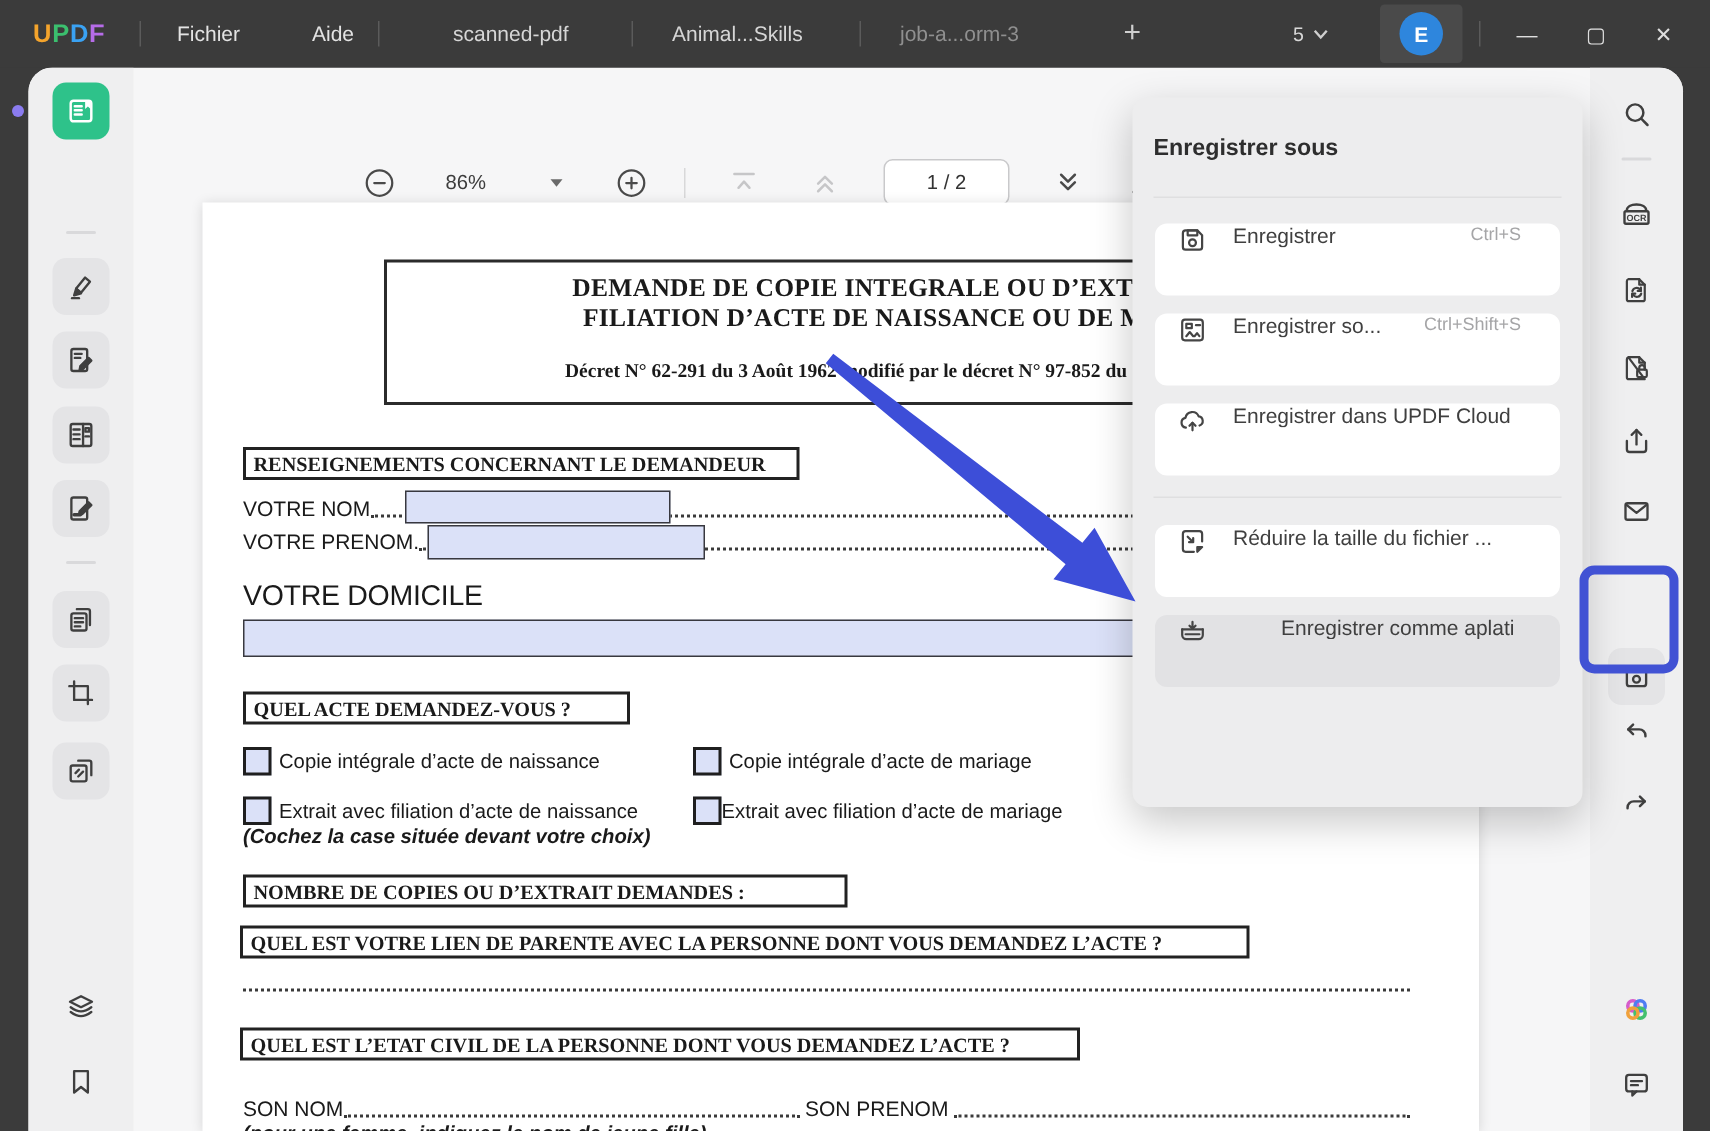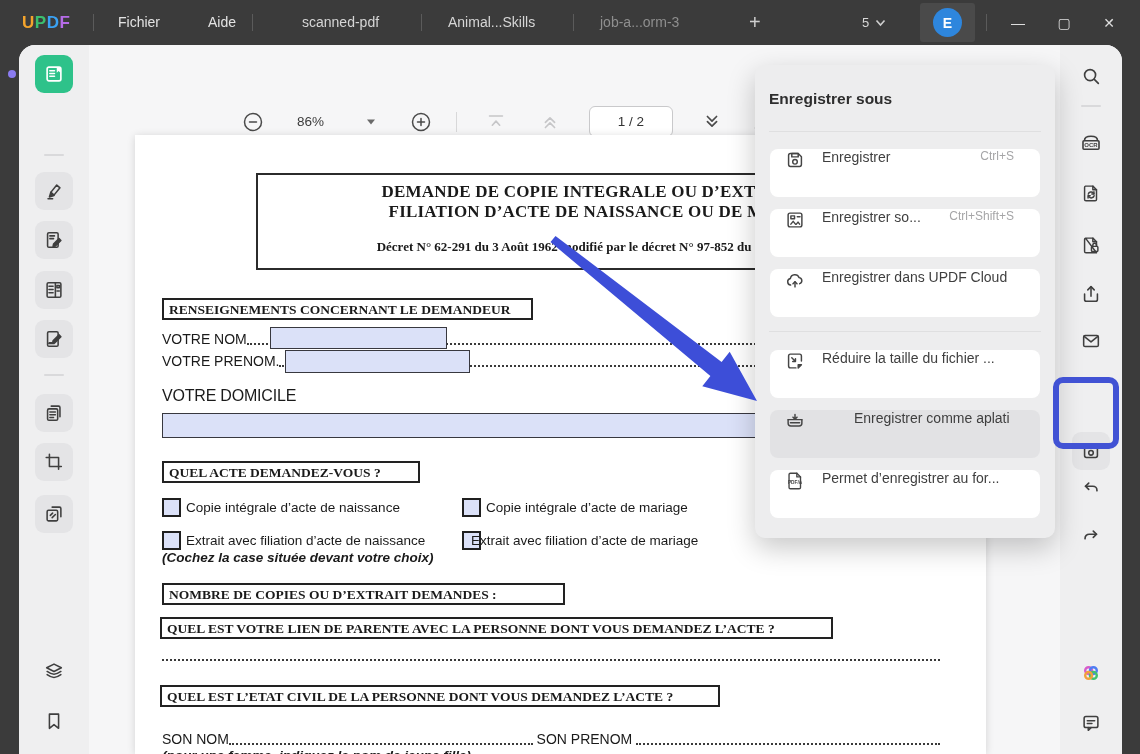--- a/index.html
+++ b/index.html
@@ -41,21 +41,21 @@
   .page-box { border:1px solid #c9c9cb; background:#fff; border-radius:6px; width:84px; height:31px; font-size:13.5px; color:#333; }
   .tool-div { position:absolute; width:1px; height:20px; background:#d8d8d9; z-index:15; }
 
   
   .page { position:absolute; left:135px; top:135px; width:851px; height:619px; background:#fff; box-shadow:0 1px 8px rgba(0,0,0,.14); overflow:hidden; z-index:14; color:#1a1a1a; }
   .serif { font-family:"Liberation Serif", serif; font-weight:bold; }
   .doc-titlebox { position:absolute; left:121px; top:38px; width:684px; height:97px; border:2px solid #2b2b2b; text-align:center; }
   .doc-title { font-size:17px; letter-spacing:.2px; }
   .doc-decree { font-size:13px; }
   .sec-box { position:absolute; border:2px solid #222; height:22px; line-height:18px; padding:1px 5px 0 5px; font-size:13.5px; white-space:nowrap; overflow:hidden; background:#fff; }
-  .lbl { position:absolute; font-size:16px; letter-spacing:-.2px; white-space:nowrap; }
+  .lbl { position:absolute; font-size:19px; letter-spacing:-.2px; white-space:nowrap; }
   .leader-row { position:absolute; display:flex; align-items:flex-end; }
   .leader { flex:1; border-bottom:2px dotted #3a3a3a; height:1px; margin-bottom:2px; }
   .field { position:absolute; background:#dbe1f8; border:1.5px solid #38383f; }
   .cb { position:absolute; width:19px; height:19px; background:#dbe1f8; border:2px solid #1f1f1f; }
   .cb-lbl { position:absolute; font-size:13.5px; white-space:nowrap; }
   .italic-note { position:absolute; font-size:13.5px; font-style:italic; font-weight:600; white-space:nowrap; }
   .dotline { position:absolute; border-bottom:2px dotted #3a3a3a; }
 
   
   .panel { position:absolute; left:755px; top:45px; width:300px; height:473px; background:#ededee; border-radius:10px; box-shadow:0 10px 28px rgba(0,0,0,.22); z-index:40;margin-top:20px; }
@@ -333,21 +333,21 @@
 
     <div class="sec-box serif" style="left:27px;top:326px;width:258px">QUEL ACTE DEMANDEZ-VOUS ?</div>
 
     <div class="cb" style="left:27px;top:363px"></div>
     <div class="cb-lbl" style="left:51px;top:365px">Copie intégrale d’acte de naissance</div>
     <div class="cb" style="left:327px;top:363px"></div>
     <div class="cb-lbl" style="left:351px;top:365px">Copie intégrale d’acte de mariage</div>
     <div class="cb" style="left:27px;top:396px"></div>
     <div class="cb-lbl" style="left:51px;top:398px">Extrait avec filiation d’acte de naissance</div>
     <div class="cb" style="left:327px;top:396px"></div>
-    <div class="cb-lbl" style="left:336px;top:398px">Extrait avec filiation d’acte de mariage</div>
+    <div class="cb-lbl" style="left:346px;top:398px">Extrait avec filiation d’acte de mariage</div>
     <div class="italic-note" style="left:27px;top:415px">(Cochez la case située devant votre choix)</div>
 
     <div class="sec-box serif" style="left:27px;top:448px;width:403px">NOMBRE DE COPIES OU D’EXTRAIT DEMANDES :</div>
     <div class="sec-box serif" style="left:25px;top:482px;width:673px">QUEL EST VOTRE LIEN DE PARENTE AVEC LA PERSONNE DONT VOUS DEMANDEZ L’ACTE ?</div>
     <div class="dotline" style="left:27px;top:524px;width:778px"></div>
     <div class="sec-box serif" style="left:25px;top:550px;width:560px">QUEL EST L’ETAT CIVIL DE LA PERSONNE DONT VOUS DEMANDEZ L’ACTE ?</div>
 
     <div class="leader-row" style="left:27px;top:596px;width:778px;height:16px">
       <span style="font-size:14px">SON NOM</span>
         <span class="leader" style="max-width:350px"></span>
@@ -402,28 +402,20 @@
     </div>
     <div class="pcard hl" style="top:345px">
       <svg width="22" height="22" viewBox="0 0 24 24" fill="none" stroke="#454545" stroke-width="1.6" stroke-linecap="round" stroke-linejoin="round">
           <path d="M12 5v5M9.8 7.8 12 10l2.2-2.2"></path>
           <path d="M4.5 10.5h15"></path>
           <path d="M4.5 10.5v4a3 3 0 0 0 3 3h9a3 3 0 0 0 3-3v-4"></path>
           <path d="M7 14h10"></path>
         </svg>
       <span class="plabel">Enregistrer comme aplati ...</span>
     </div>
-    <div class="pcard" style="top:405px">
-      <svg width="22" height="22" viewBox="0 0 24 24" fill="none" stroke="#454545" stroke-width="1.5" stroke-linecap="round" stroke-linejoin="round">
-          <path d="M7 3.5h7l4 4V19a1.5 1.5 0 0 1-1.5 1.5H7A1.5 1.5 0 0 1 5.5 19V5A1.5 1.5 0 0 1 7 3.5z"></path>
-          <path d="M14 3.5v4h4"></path>
-          <text x="12" y="15.5" text-anchor="middle" font-size="5.2" font-weight="bold" fill="#454545" stroke="none" font-family="Liberation Sans, sans-serif">PDF/A</text>
-        </svg>
-      <span class="plabel">Permet d’enregistrer au for...</span>
-    </div>
   </div>
 
   <div class="callout"></div>
   <svg class="annot-arrow" width="1140" height="754" viewBox="0 0 1140 754">
     <polygon points="555.5,235.9 721.6,361.9 729.7,351.8 757,401 702.3,386.2 710.4,376.1 550.5,242.1" fill="#3d4ed8"></polygon>
   </svg>
 
 </div>
 
 </body></html>

